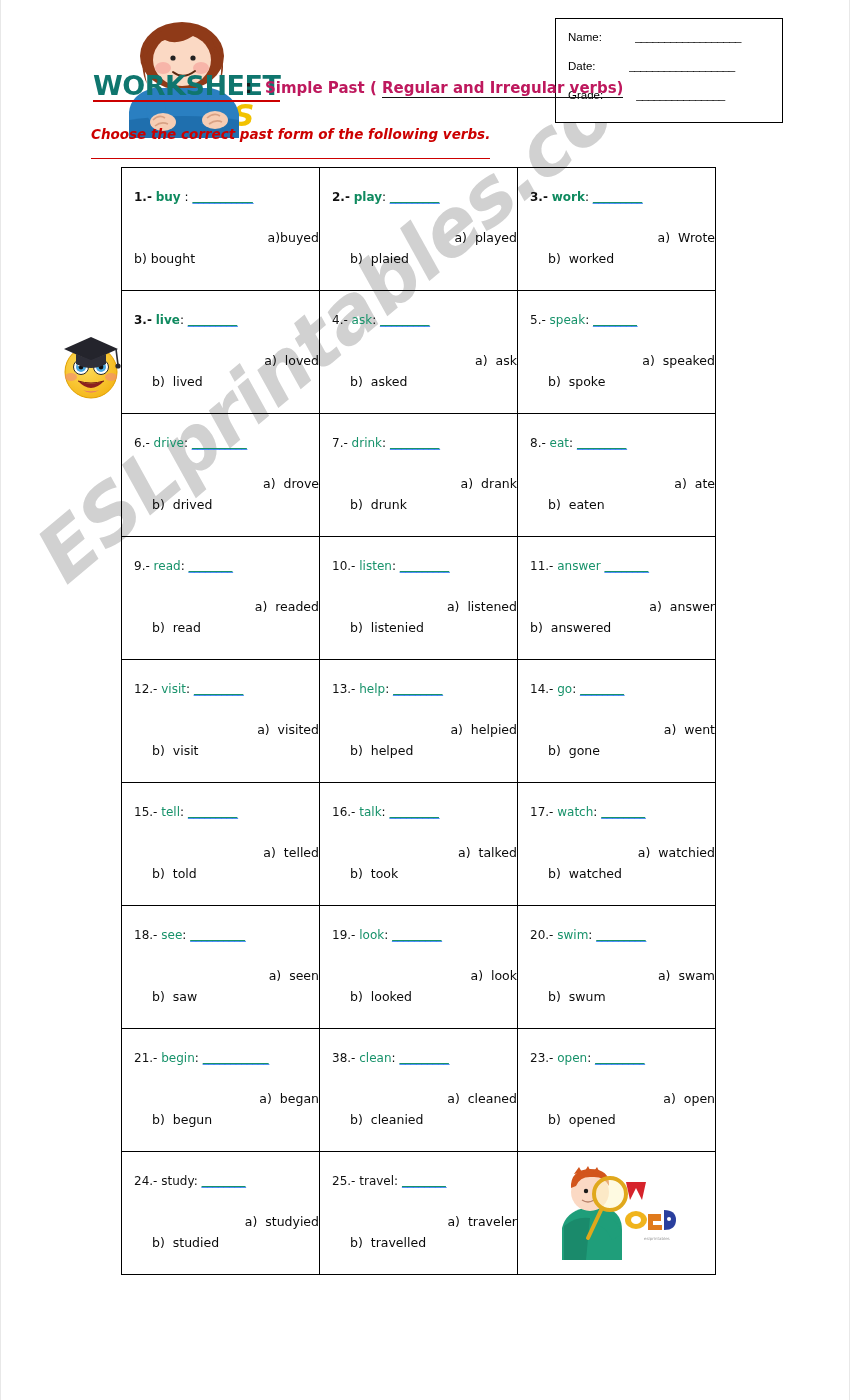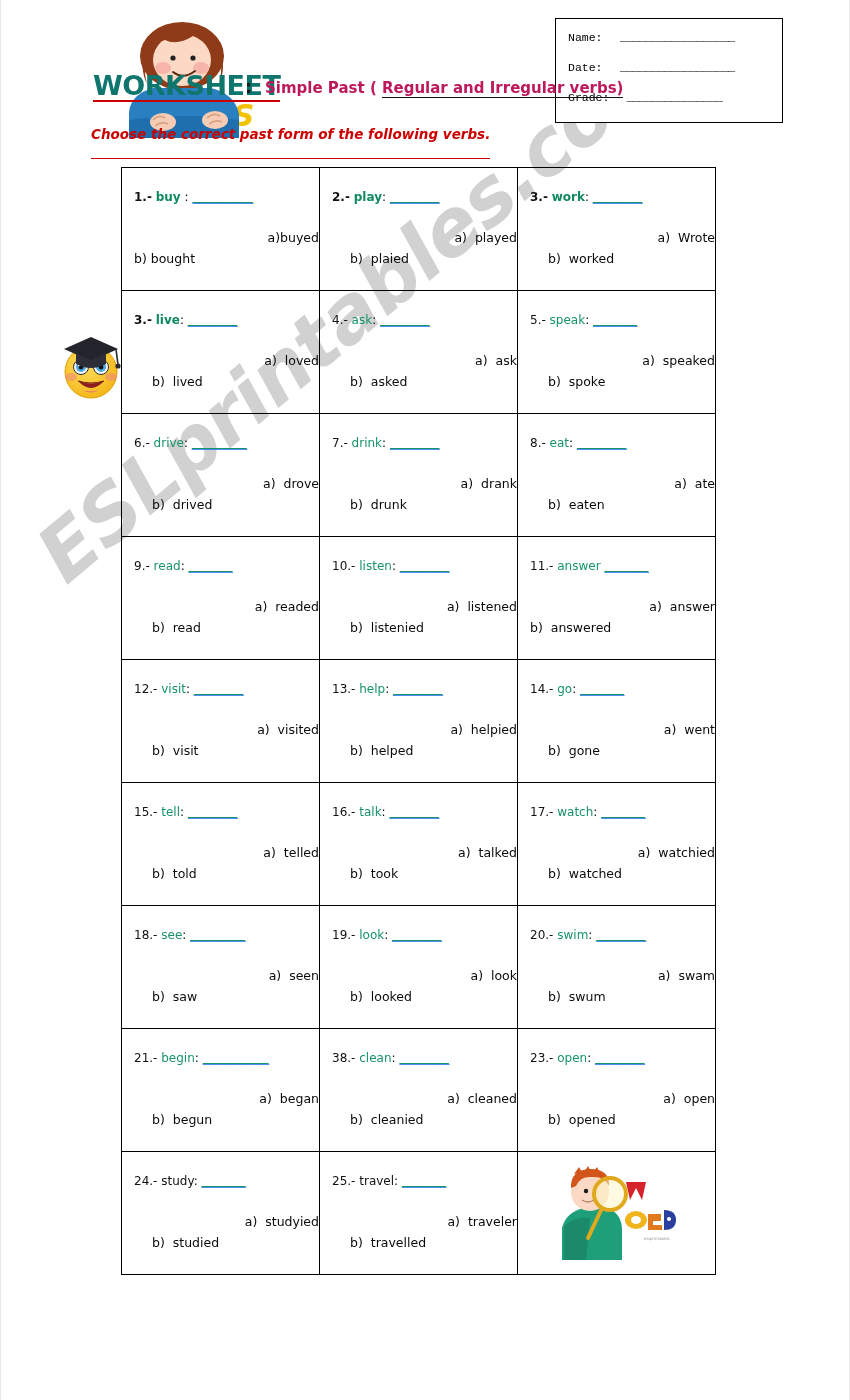--- a/index.html
+++ b/index.html
@@ -137,25 +137,26 @@
     height: 105px;
     border: 1.5px solid #000;
     background: #fff;
     box-sizing: border-box;
     padding: 12px 10px 0 12px;
     z-index: 12;
   }
   .info-row {
     display: flex;
     align-items: flex-start;
-    font-family: Liberation Mono, monospace;
+    font-family: Liberation Sans, sans-serif;
     font-size: 11.5px;
     color: #000;
     margin-bottom: 17px;
     white-space: nowrap;
+    gap: 16px;
   }
   .info-row .lbl { flex: 0 0 auto; }
   .info-row .rule {
     flex: 1 1 auto;
     margin-left: 17px;
     letter-spacing: -0.5px;
     overflow: hidden;
   }
 
   

